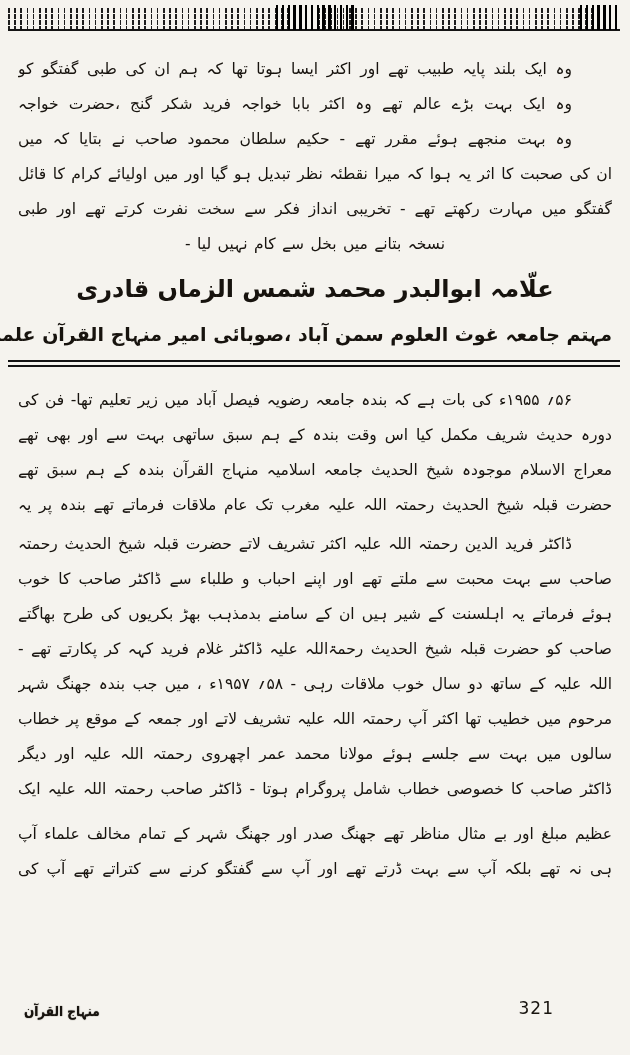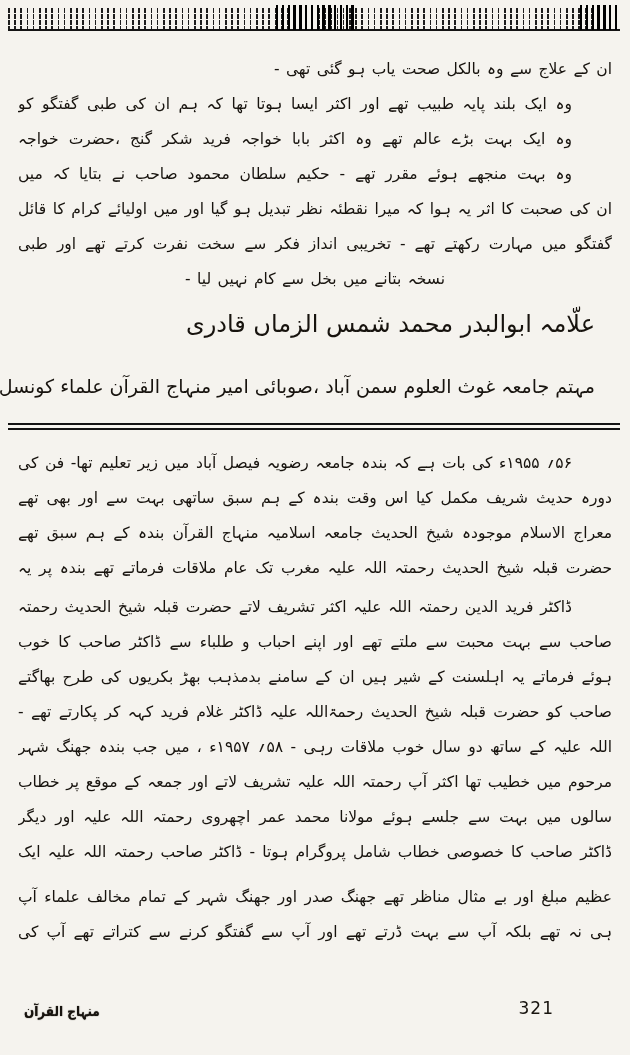--- a/index.html
+++ b/index.html
@@ -40,22 +40,22 @@
     font-size:15.5px;line-height:35px;height:35px;overflow:hidden;
     text-align:justify;text-align-last:justify;
     word-spacing:1.5px;
   }
   .line.indent{padding-right:40px;}
   .line.end{text-align:right;text-align-last:right;}
   .line.center{text-align:left;text-align-last:center;}
 
   
   .h1,.h2{
-    margin:17px;direction:rtl;text-align:right;white-space:nowrap;
-    font-weight:400;letter-spacing:-0.3px;
+    margin:0;direction:rtl;text-align:center;white-space:nowrap;
+    font-weight:700;letter-spacing:-0.3px;
   }
   .h1{margin-top:2px;font-size:24px;line-height:50px;}
   .h2{font-size:19px;line-height:40px;}
   .divider{
     height:3px;margin:6px -8px 0 -10px;
     border-top:2.5px solid #131313;border-bottom:2px solid #131313;
   }
   .part2{margin-top:16px;}
   .pgap1{height:4px;}
   .pgap2{height:10px;}
@@ -77,21 +77,20 @@
 
 <div class="page">
 
   <div class="ornament">
     <span class="dense d1"></span>
     <span class="dense d2"></span>
   </div>
 
   <main class="text-block">
 
-    <p class="line end">ان کے علاج سے وہ بالکل صحت یاب ہو گئی تھی -</p>
     <p class="line indent">وہ ایک بلند پایہ طبیب تھے  اور اکثر ایسا ہوتا تھا کہ ہم ان کی طبی گفتگو کو سمجھنے سے قاصر رہتے</p>
     <p class="line indent">وہ ایک بہت بڑے عالم تھے وہ اکثر بابا خواجہ فرید شکر گنج ،حضرت خواجہ سلیمان تونسوی رحمتہ اللہ علیہ</p>
     <p class="line indent">وہ بہت منجھے ہوئے مقرر تھے - حکیم سلطان محمود صاحب نے بتایا کہ میں فقیروں کا قائل نہیں تھا مگر</p>
     <p class="line">ان کی صحبت کا اثر یہ ہوا کہ میرا نقطئہ نظر تبدیل ہو گیا  اور میں اولیائے کرام کا قائل ہو گیا- وہ فاضلانہ</p>
     <p class="line">گفتگو میں مہارت رکھتے تھے - تخریبی انداز فکر سے سخت نفرت کرتے تھے  اور طبی معاملات میں کبھی</p>
     <p class="line center">نسخہ بتانے میں بخل سے کام نہیں لیا -</p>
 
     <h1 class="h1">علّامہ ابوالبدر محمد شمس الزماں قادری</h1>
     <h2 class="h2">مہتم جامعہ غوث العلوم سمن آباد ،صوبائی امیر منہاج القرآن علماء کونسل</h2>
     <div class="divider"></div>

